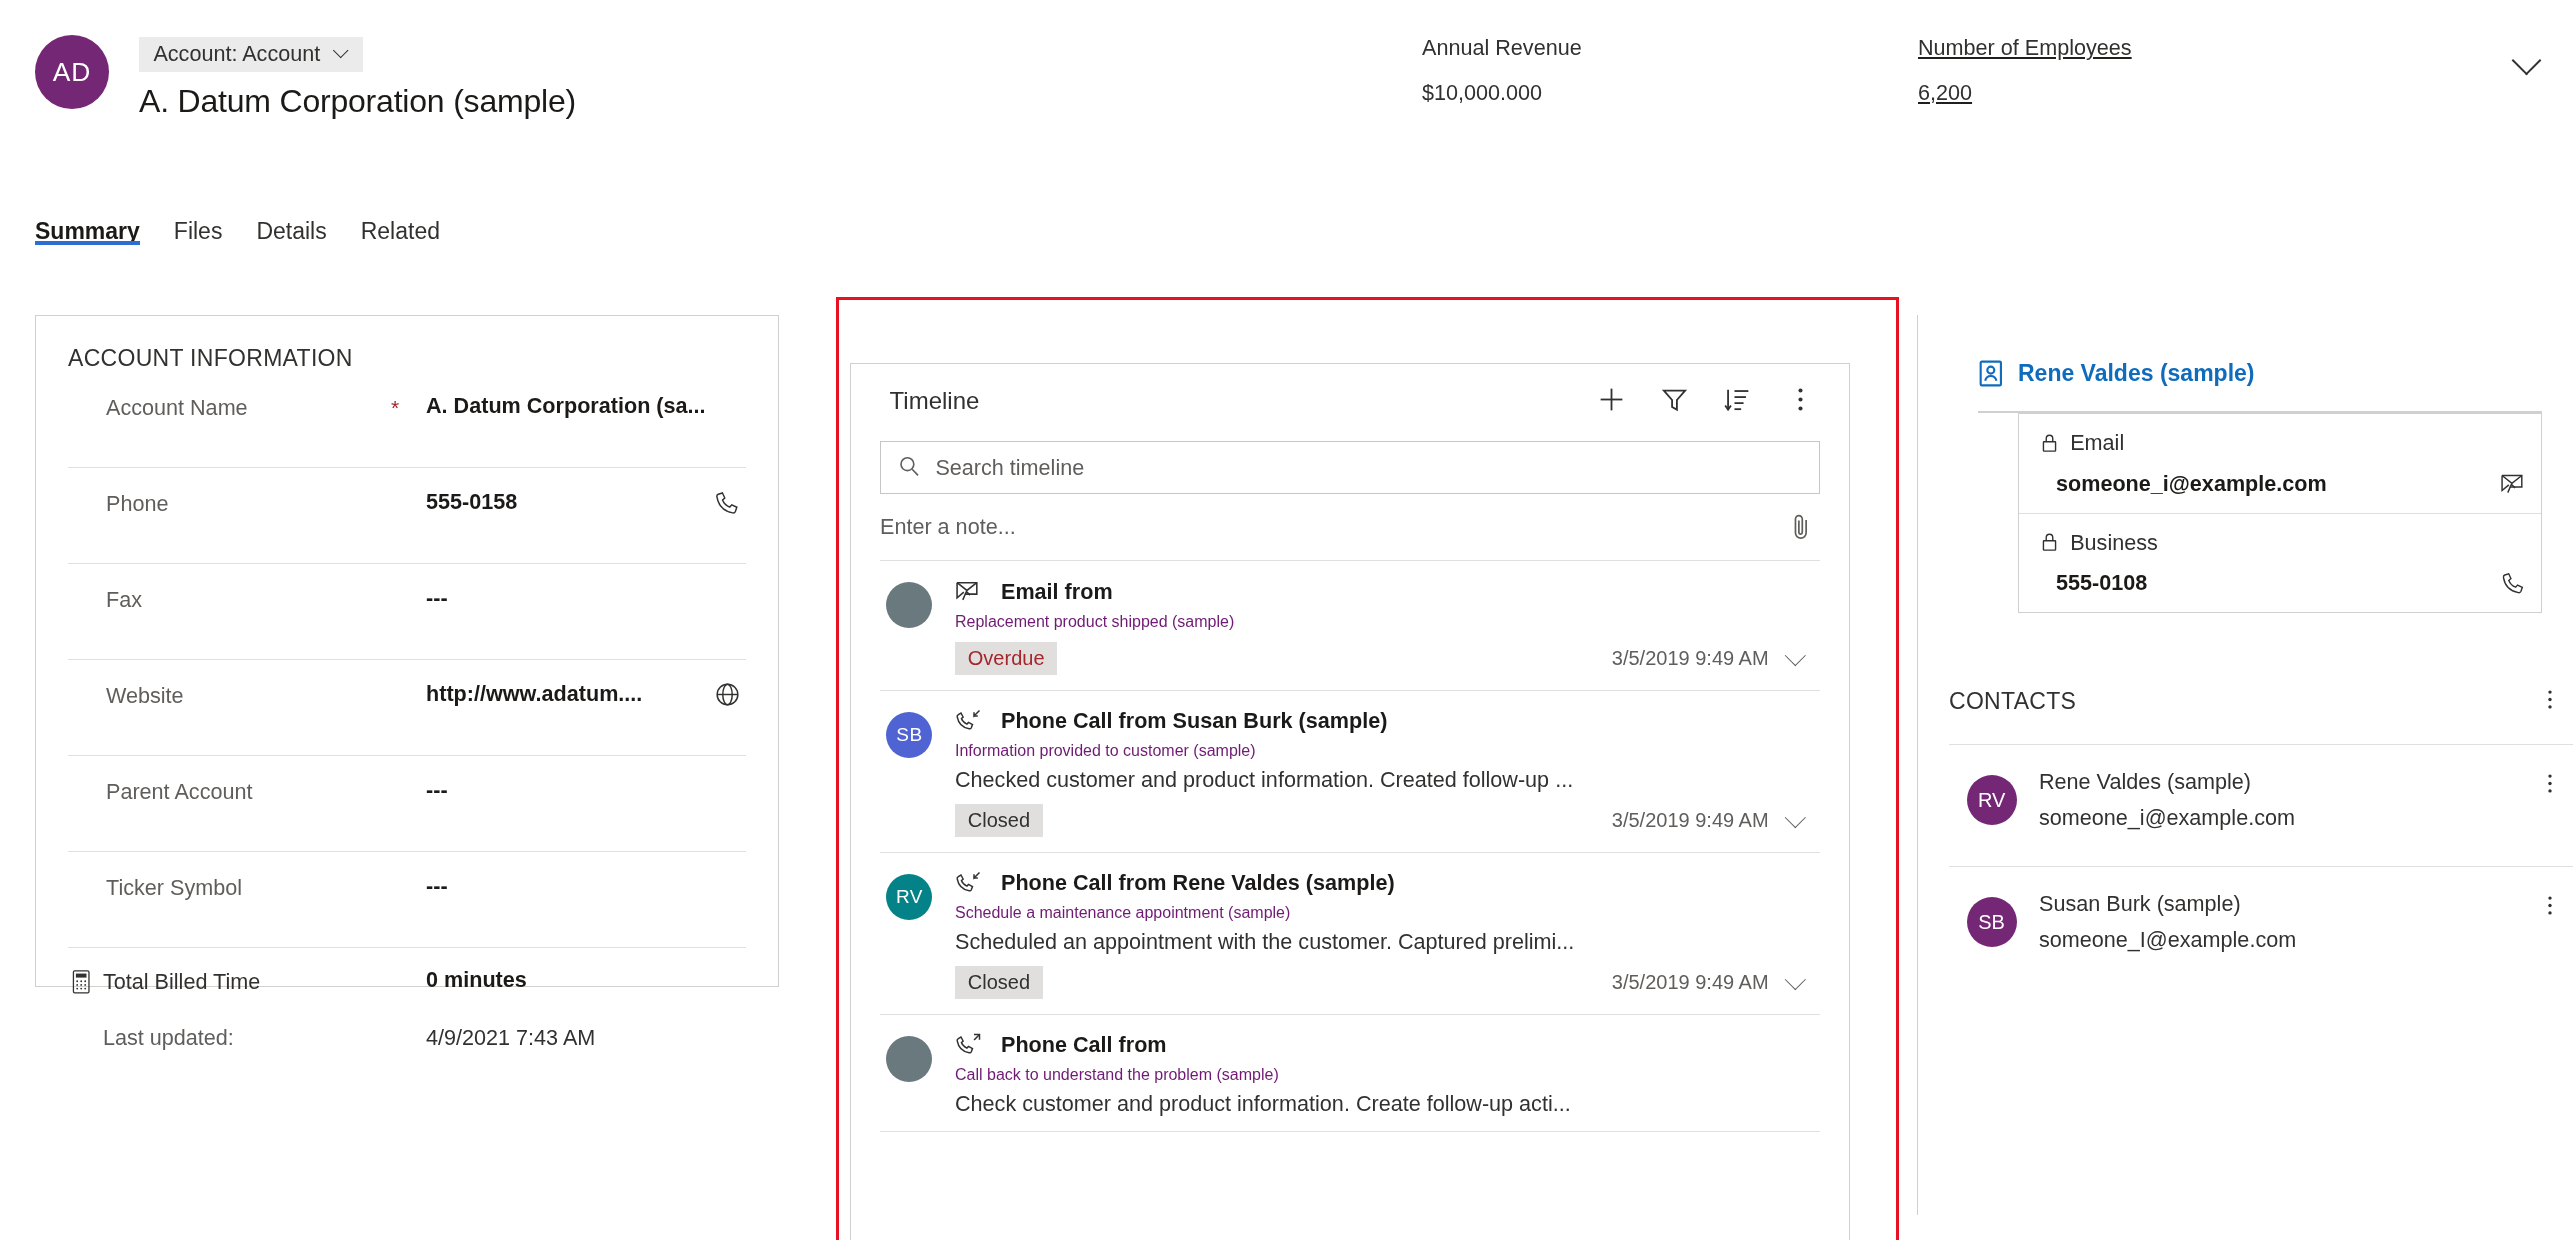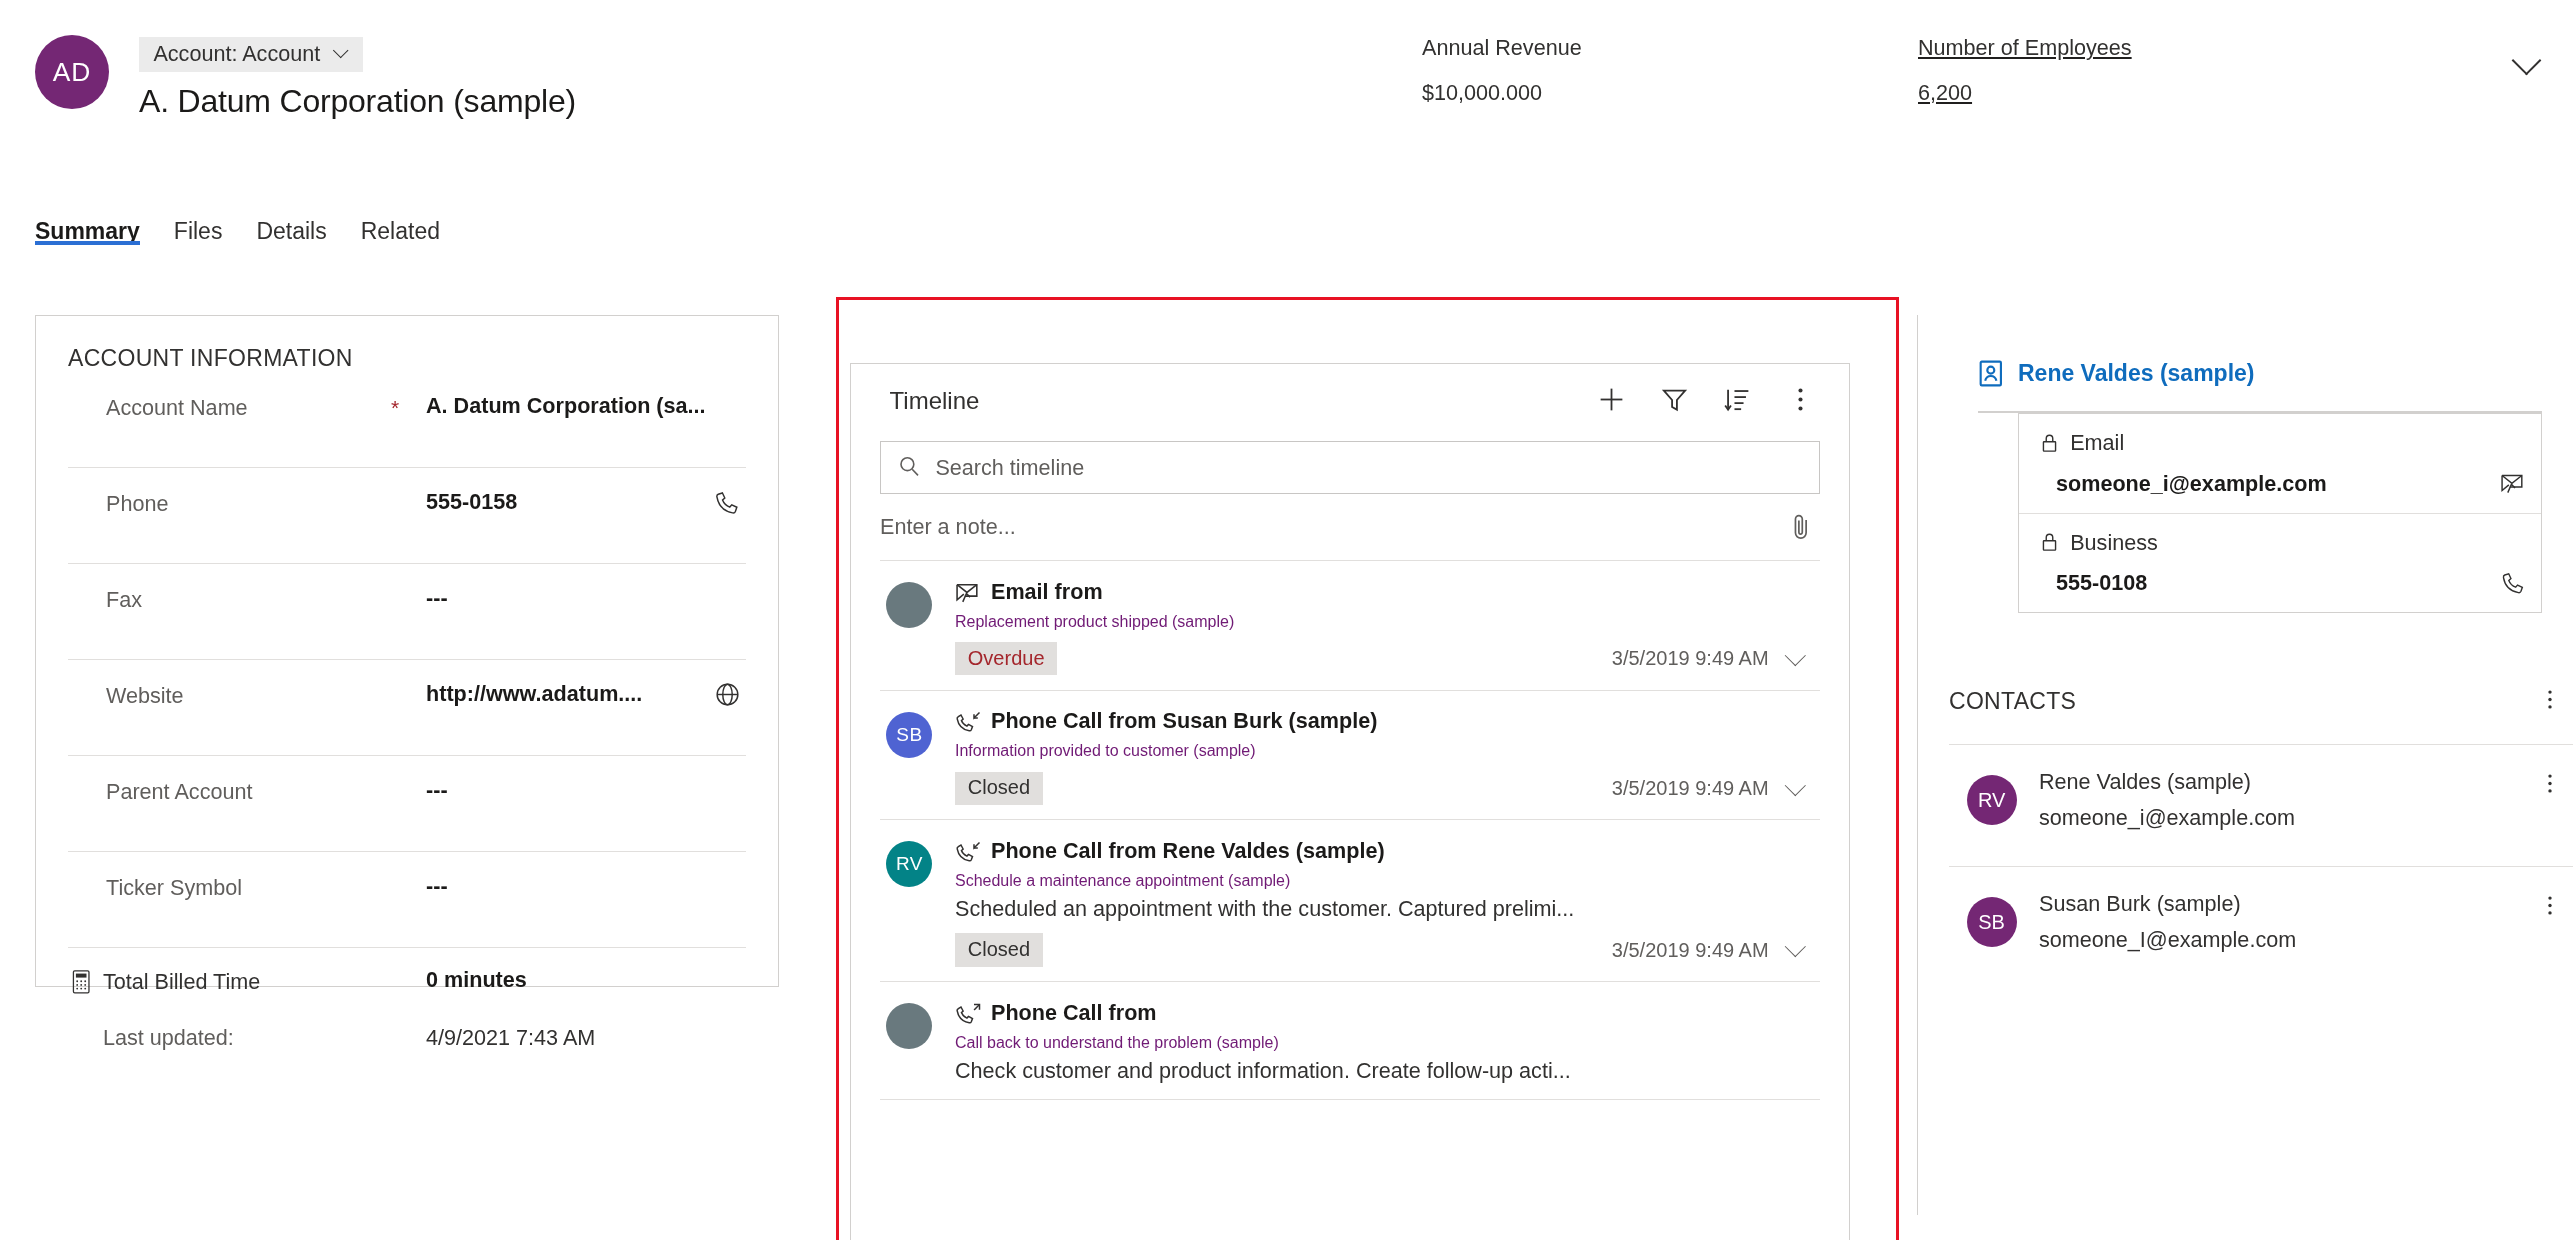--- a/index.html
+++ b/index.html
@@ -115,21 +115,21 @@
   .tl-note .clip { position: absolute; right: 6.4px; top: 17.6px; width: 25.6px; height: 30px; cursor: pointer; }
 
   .tl-item { position: relative; border-bottom: 0.8px solid #e1dfdd; padding: 17.6px 0 14.4px 0; }
   .tl-av {
     position: absolute; left: 6.4px; top: 21px;
     width: 46px; height: 46px; border-radius: 50%;
     display: flex; align-items: center; justify-content: center;
     color: #fff; font-size: 19px; letter-spacing: 0.4px;
   }
   .tl-body { margin-left: 75px; padding-right: 8px; }
-  .tl-line1 { display: flex; align-items: flex-end; gap: 9px; }
+  .tl-line1 { display: flex; align-items: flex-start; gap: 19px; }
   .tl-line1 .t-ico { width: 27px; height: 24px; flex: none; }
   .tl-line1 .t-txt { font-size: 21.6px; font-weight: bold; color: #1b1a19; }
   .tl-sub { margin-top: 8px; font-size: 16px; color: #701a75; white-space: nowrap; overflow: hidden; }
   .tl-desc { margin-top: 6.4px; font-size: 21.6px; color: #323130; white-space: nowrap; overflow: hidden; }
   .tl-foot { margin-top: 11.2px; display: flex; align-items: center; justify-content: space-between; }
   .badge {
     background: #e1dfdd; padding: 4.8px 12.8px 5.6px 12.8px;
     font-size: 20px; color: #323130;
   }
   .badge.overdue { color: #a4262c; }
@@ -381,20 +381,21 @@
           <span class="t-ico">
             <svg viewBox="0 0 26 24" width="27" height="24" fill="none" stroke="#323130" stroke-width="1.5">
               <path d="M5.5 5 L7.6 9 L5.9 10.6 C6.8 12.9 9.1 15.2 11.4 16.1 L13 14.4 L17 16.5 L15.8 19.8 C15.4 20.7 14.6 21 13.7 20.8 C7.2 19.6 2.9 15.3 1.7 8.8 C1.5 7.9 1.9 7.1 2.8 6.7 Z"></path>
               <polyline points="24,2.5 18.5,8 18.5,4.2"></polyline>
                 <line x1="18.5" y1="8" x2="22.3" y2="8"></line>
             </svg>
           </span>
           <span class="t-txt">Phone Call from Susan Burk (sample)</span>
         </div>
         <div class="tl-sub">Information provided to customer (sample)</div>
+        <div class="tl-desc">Checked customer and product information. Created follow-up ...</div>
         <div class="tl-foot">
           <span class="badge">Closed</span>
           <span class="tl-date">
             <span>3/5/2019 9:49 AM</span>
             <span class="tl-chev"></span>
           </span>
         </div>
       </div>
     </div>
 

